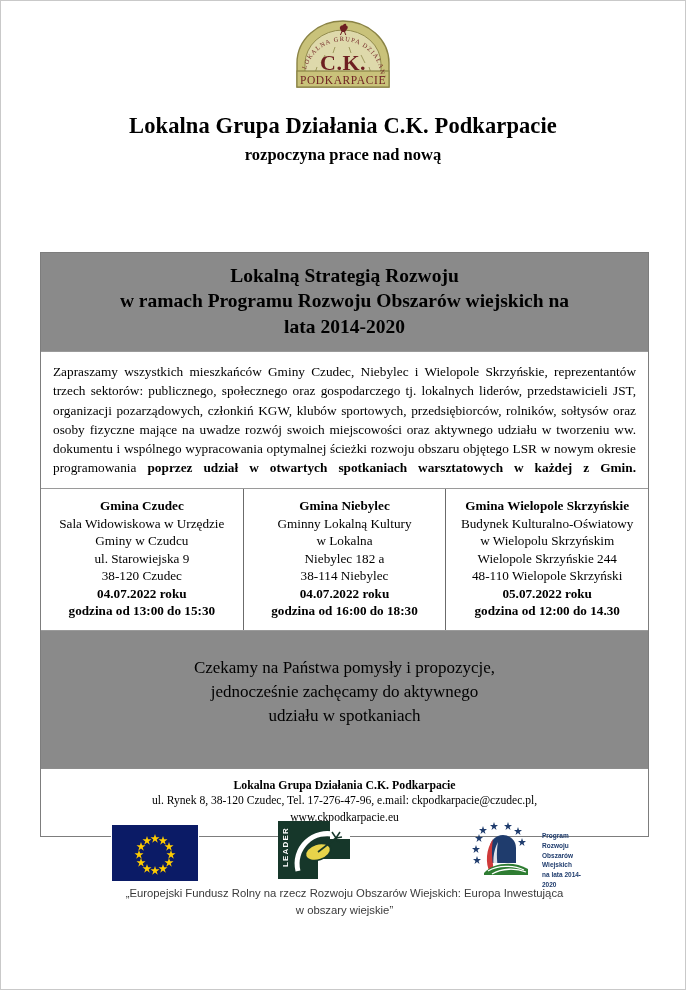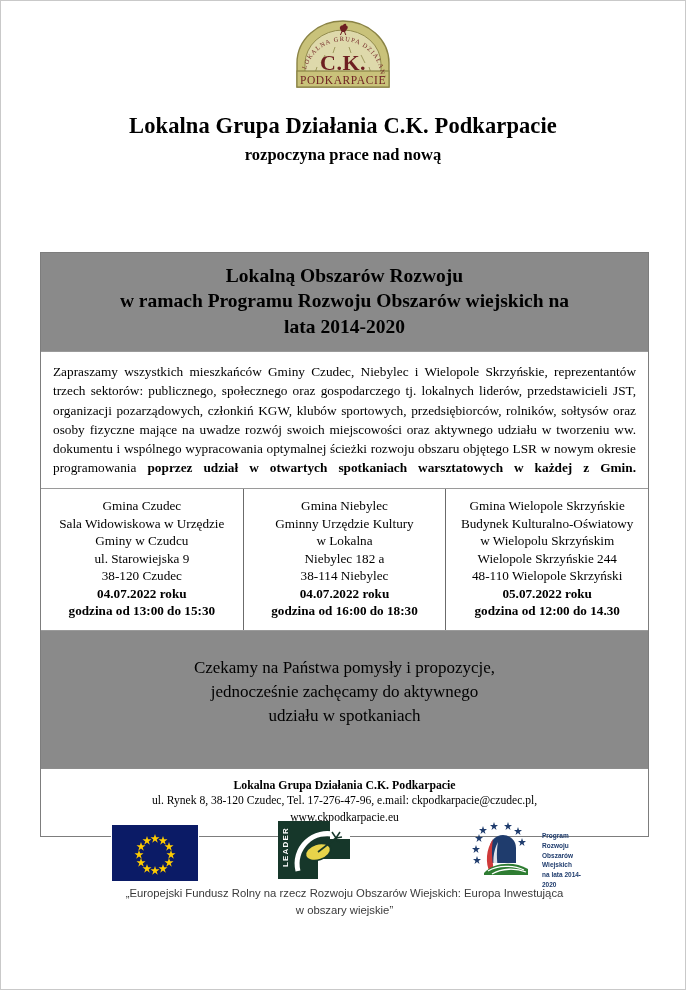--- a/index.html
+++ b/index.html
@@ -99,21 +99,21 @@
     text-align: center;
     padding: 8px 6px 10px 6px;
     font-size: 13.2px;
     line-height: 1.32;
     box-sizing: border-box;
   }
   .col + .col {
     border-left: 1px solid #6b6b6b;
   }
   .col .cname {
-    font-weight: normal;
+    font-weight: bold;
     display: block;
     margin-bottom: 1px;
   }
   .col .cline { display: block; }
   .col .cstrong { display: block; font-weight: bold; }
 
   
   .cta {
     text-align: center;
     font-size: 17px;
@@ -246,42 +246,42 @@
   </div>
 
   <div class="headline">
     <div class="line1">Lokalna Grupa Działania C.K. Podkarpacie</div>
     <div class="line2">rozpoczyna prace nad nową</div>
   </div>
 
   <div class="frame">
 
     <div class="strategy-title">
-      <div>Lokalną Obszarów Rozwoju</div>
+      <div>Lokalną Strategią Rozwoju</div>
       <div>w ramach Programu Rozwoju Obszarów wiejskich na</div>
       <div>lata 2014-2020</div>
     </div>
 
     <div class="body-panel">
       <p class="body-text"><span>Zapraszamy wszystkich mieszkańców Gminy Czudec, Niebylec i Wielopole Skrzyńskie, reprezentantów trzech sektorów: publicznego, społecznego oraz gospodarczego tj. lokalnych liderów, przedstawicieli JST, organizacji pozarządowych, członkiń KGW, klubów sportowych, przedsiębiorców, rolników, sołtysów oraz osoby fizyczne mające na uwadze rozwój swoich miejscowości oraz aktywnego udziału w tworzeniu ww. dokumentu i wspólnego wypracowania optymalnej ścieżki rozwoju obszaru objętego LSR w nowym okresie programowania </span><b>poprzez udział w otwartych spotkaniach warsztatowych w każdej z Gmin.</b></p>
     </div>
 
     <div class="cols">
       <div class="col">
         <span class="cname">Gmina Czudec</span>
         <span class="cline">Sala Widowiskowa w Urzędzie</span>
         <span class="cline">Gminy w Czudcu</span>
         <span class="cline">ul. Starowiejska 9</span>
         <span class="cline">38-120 Czudec</span>
         <span class="cstrong">04.07.2022 roku</span>
         <span class="cstrong">godzina od 13:00 do 15:30</span>
       </div>
       <div class="col">
         <span class="cname">Gmina Niebylec</span>
-        <span class="cline">Gminny Urzędzie Kultury</span>
+        <span class="cline">Gminny Lokalną Kultury</span>
         <span class="cline">w Lokalna</span>
         <span class="cline">Niebylec 182 a</span>
         <span class="cline">38-114 Niebylec</span>
         <span class="cstrong">04.07.2022 roku</span>
         <span class="cstrong">godzina od 16:00 do 18:30</span>
       </div>
       <div class="col">
         <span class="cname">Gmina Wielopole Skrzyńskie</span>
         <span class="cline">Budynek Kulturalno-Oświatowy</span>
         <span class="cline">w Wielopolu Skrzyńskim</span>

